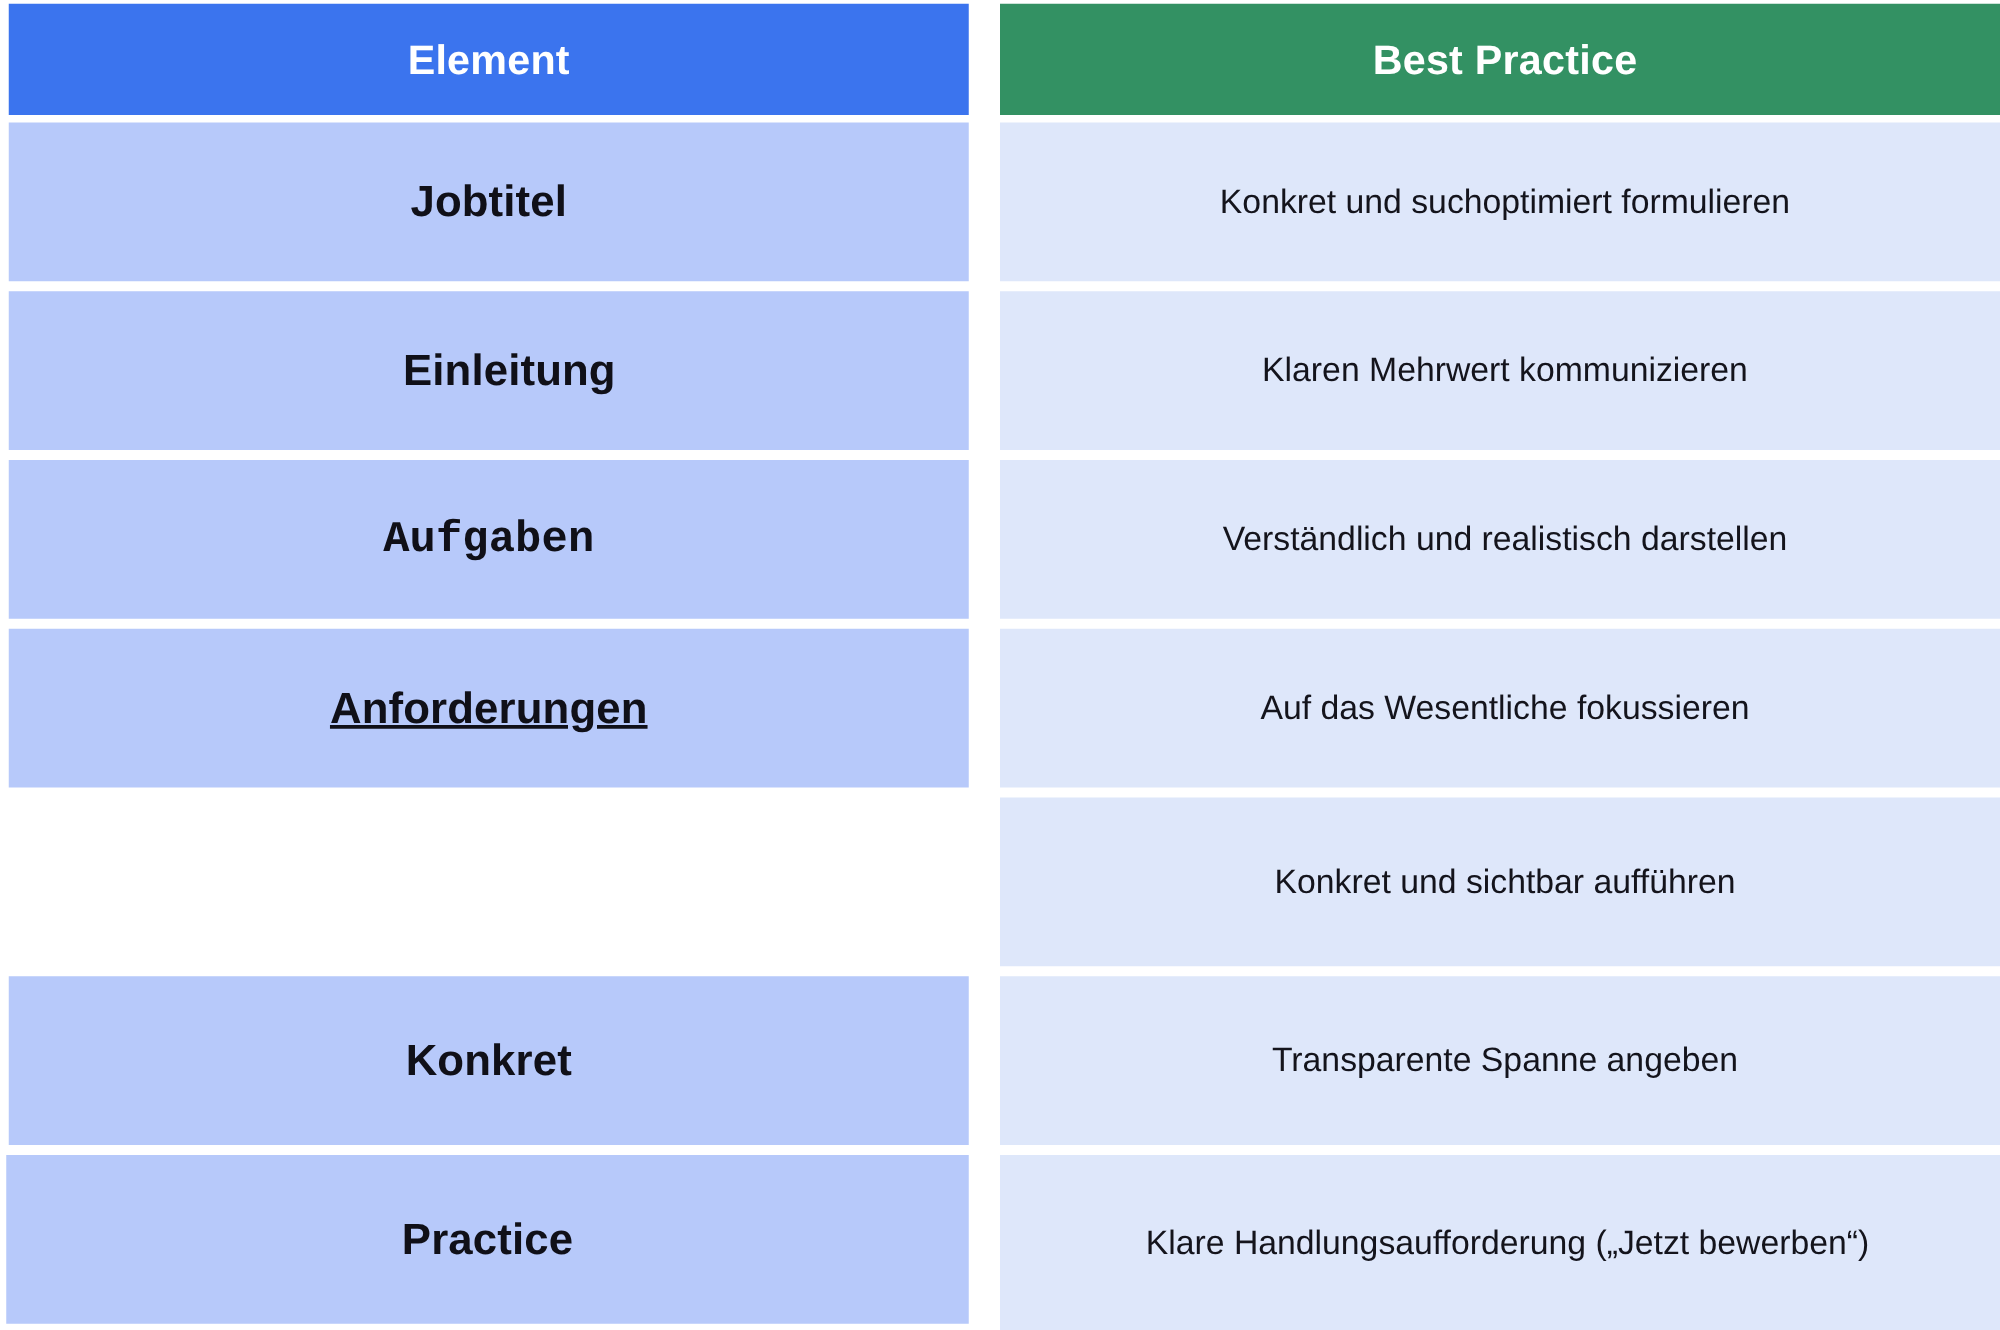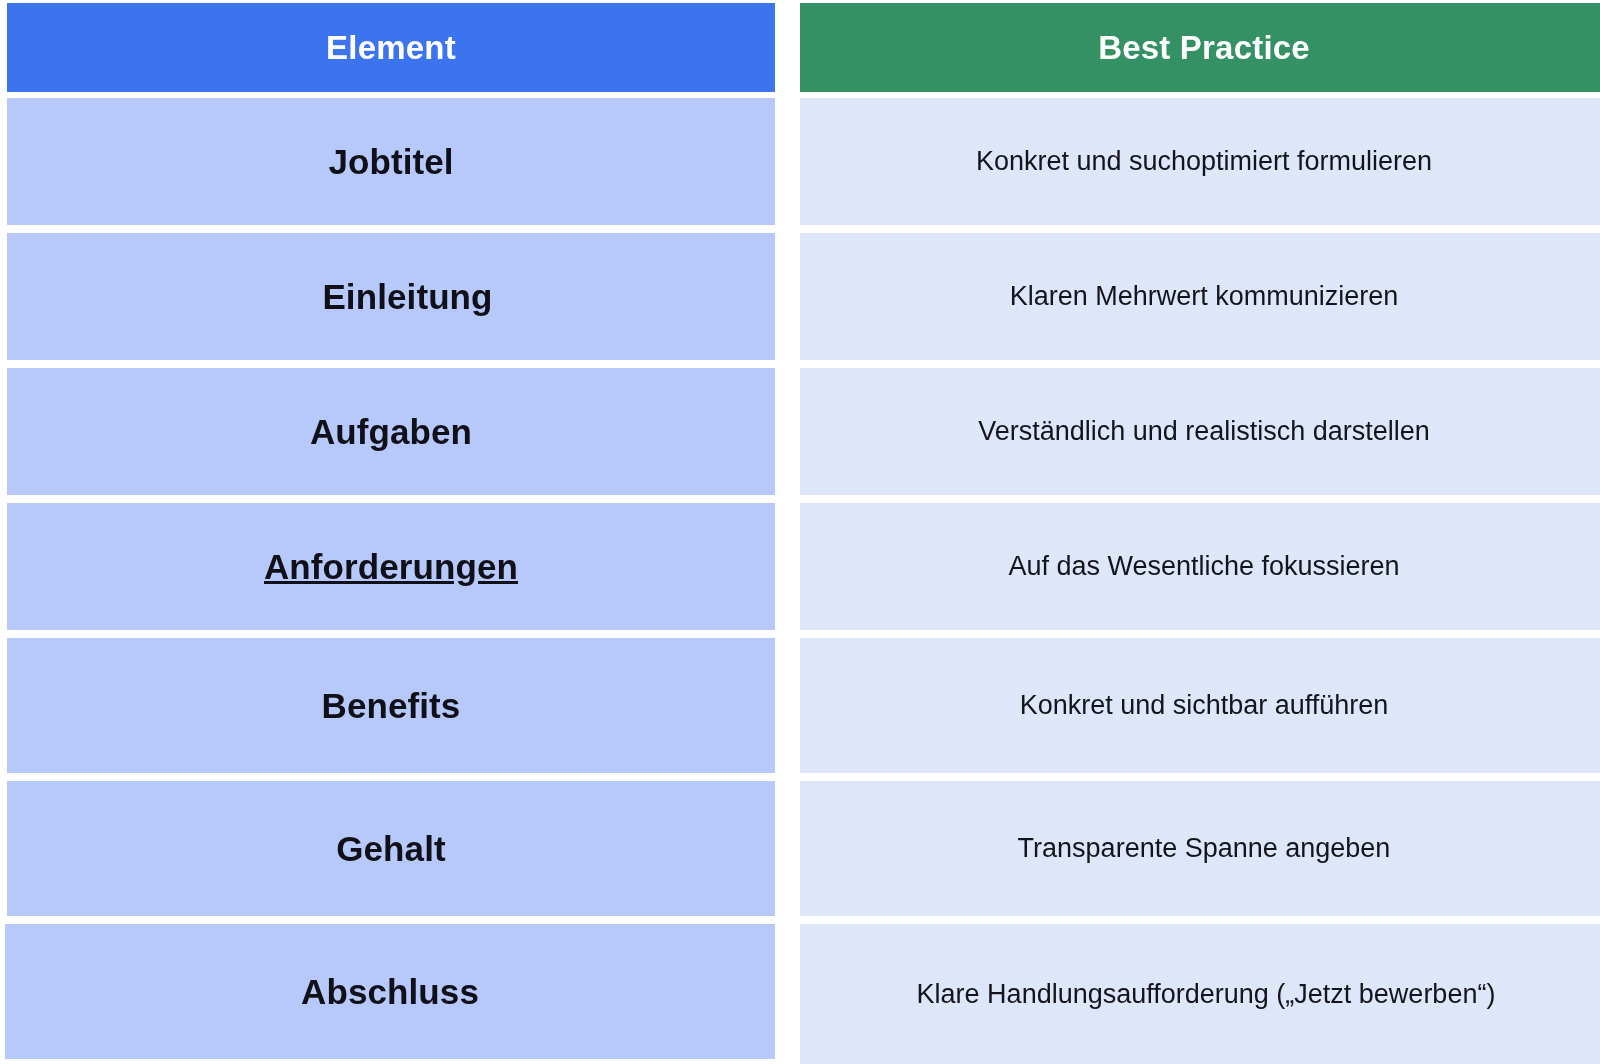--- a/index.html
+++ b/index.html
@@ -97,29 +97,28 @@
 
     <div class="hdr hdr-element">Element</div>
     <div class="hdr hdr-best">Best Practice</div>
 
     <div class="cell-left" style="grid-row:4 / 5;">Jobtitel</div>
     <div class="cell-right" style="grid-row:4 / 5;">Konkret und suchoptimiert formulieren</div>
 
     <div class="cell-left" style="grid-row:6 / 7;padding-left:33px;">Einleitung</div>
     <div class="cell-right" style="grid-row:6 / 7;">Klaren Mehrwert kommunizieren</div>
 
-    <div class="cell-left" style="grid-row:8 / 9;">Aufgaben</div>
+    <div class="cell-left" style="grid-row:8 / 9;font-family:Liberation Mono, monospace;">Aufgaben</div>
     <div class="cell-right" style="grid-row:8 / 9;">Verständlich und realistisch darstellen</div>
 
     <div class="cell-left" style="grid-row:10 / 11;text-decoration:underline;">Anforderungen</div>
     <div class="cell-right" style="grid-row:10 / 11;">Auf das Wesentliche fokussieren</div>
 
-    <div class="cell-left" style="grid-row:12 / 13;">Benefits</div>
     <div class="cell-right" style="grid-row:12 / 13;">Konkret und sichtbar aufführen</div>
 
-    <div class="cell-left" style="grid-row:14 / 15;">Gehalt</div>
+    <div class="cell-left" style="grid-row:14 / 15;">Konkret</div>
     <div class="cell-right" style="grid-row:14 / 15;">Transparente Spanne angeben</div>
 
-    <div class="cell-left last" style="grid-row:16 / 17;">Abschluss</div>
+    <div class="cell-left last" style="grid-row:16 / 17;">Practice</div>
     <div class="cell-right last" style="grid-row:16 / 18;">Klare Handlungsaufforderung („Jetzt bewerben“)</div>
 
   </div>
 </div>
 
 </body></html>

